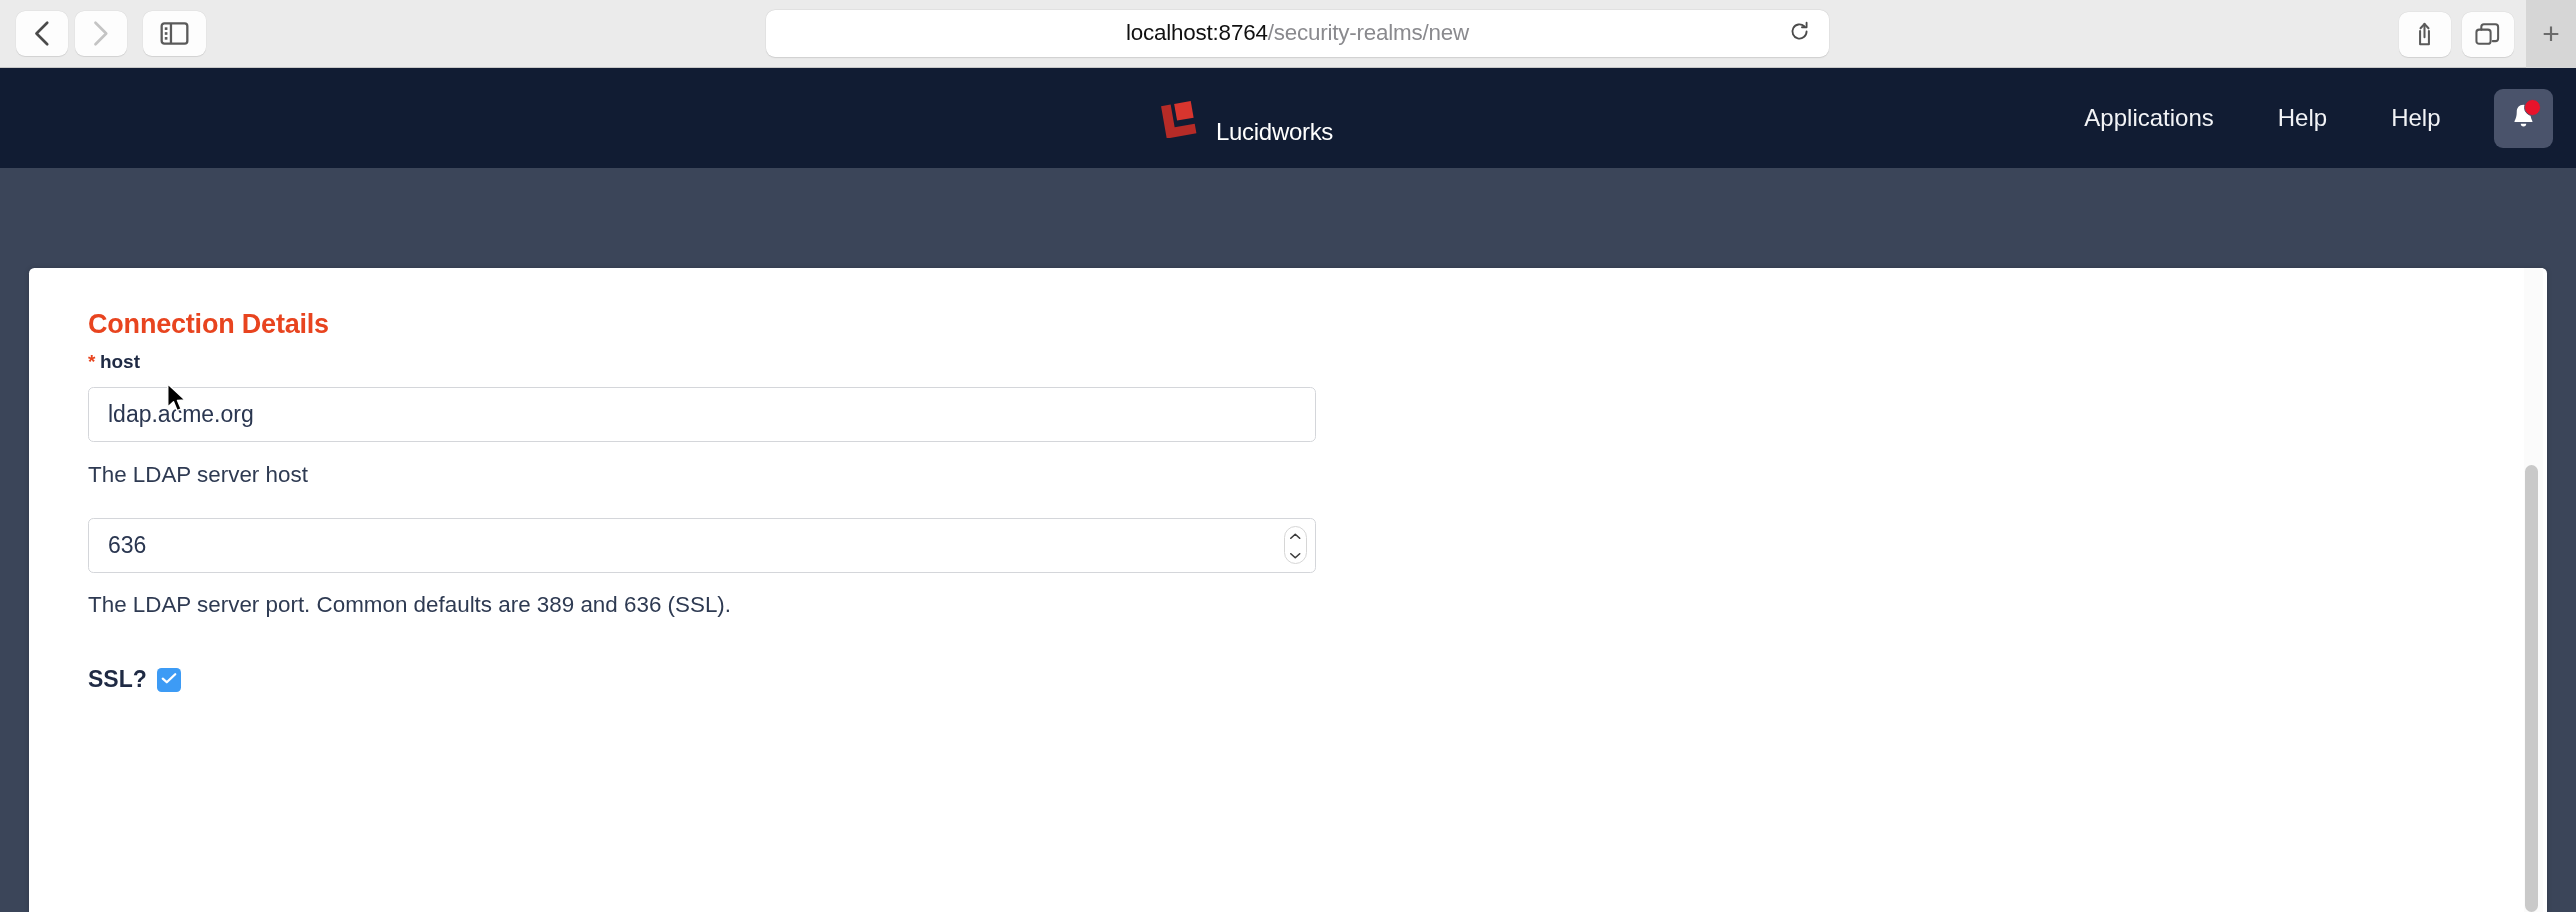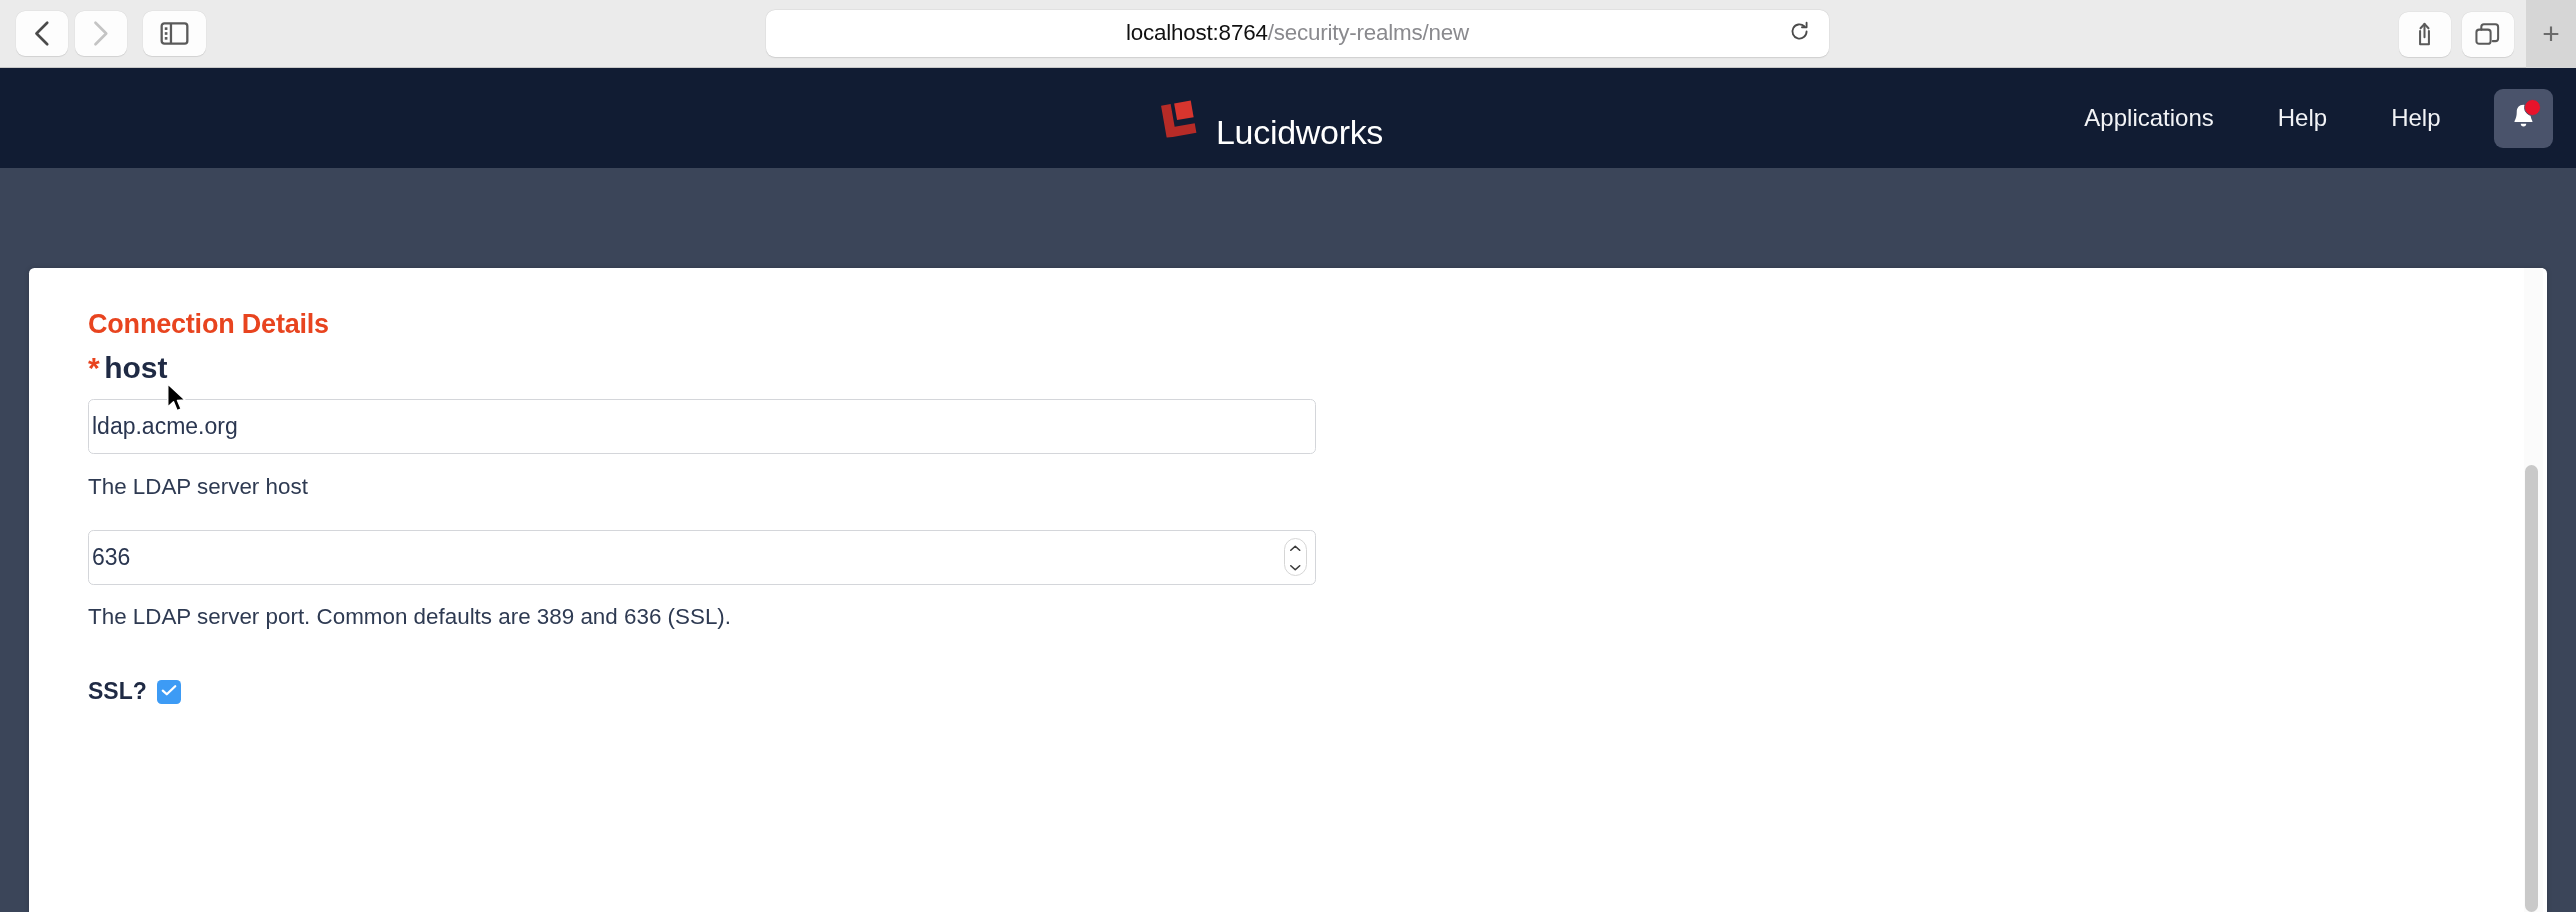--- a/index.html
+++ b/index.html
@@ -121,21 +121,21 @@
     align-items: center;
     gap: 18px;
   }
   .brand-mark {
     width: 39px;
     height: 39px;
     position: relative;
   }
   .brand-name {
     color: #ffffff;
-    font-size: 34px;
+    font-size: 24px;
     font-weight: 400;
     letter-spacing: -0.3px;
     margin-top: 28px;
   }
 
   .app-nav {
     position: absolute;
     right: 0;
     top: 0;
     height: 100px;
@@ -206,37 +206,37 @@
 
   .section-heading {
     color: #e8441f;
     font-size: 27px;
     font-weight: 700;
     letter-spacing: -0.2px;
     margin-bottom: 10.7px;
   }
 
   .field-label {
-    font-size: 30px;
+    font-size: 19px;
     font-weight: 700;
     color: #1f2a44;
     margin-bottom: 14.3px;
   }
   .req-star { color: #e8441f; font-weight: 700; margin-right: 4.5px; }
 
   .text-input {
     width: 1228px;
     height: 55px;
     border: 0.9px solid #d4d6da;
     border-radius: 5.4px;
     background: #ffffff;
     font-family: "Liberation Sans", sans-serif;
     font-size: 23px;
     color: #2a3650;
-    padding: 0 3px;
+    padding: 0 19px;
     outline: none;
   }
 
   .number-wrap { position: relative; width: 1228px; }
   .stepper {
     position: absolute;
     right: 9px;
     top: 50%;
     transform: translateY(-50%);
     width: 23px;

